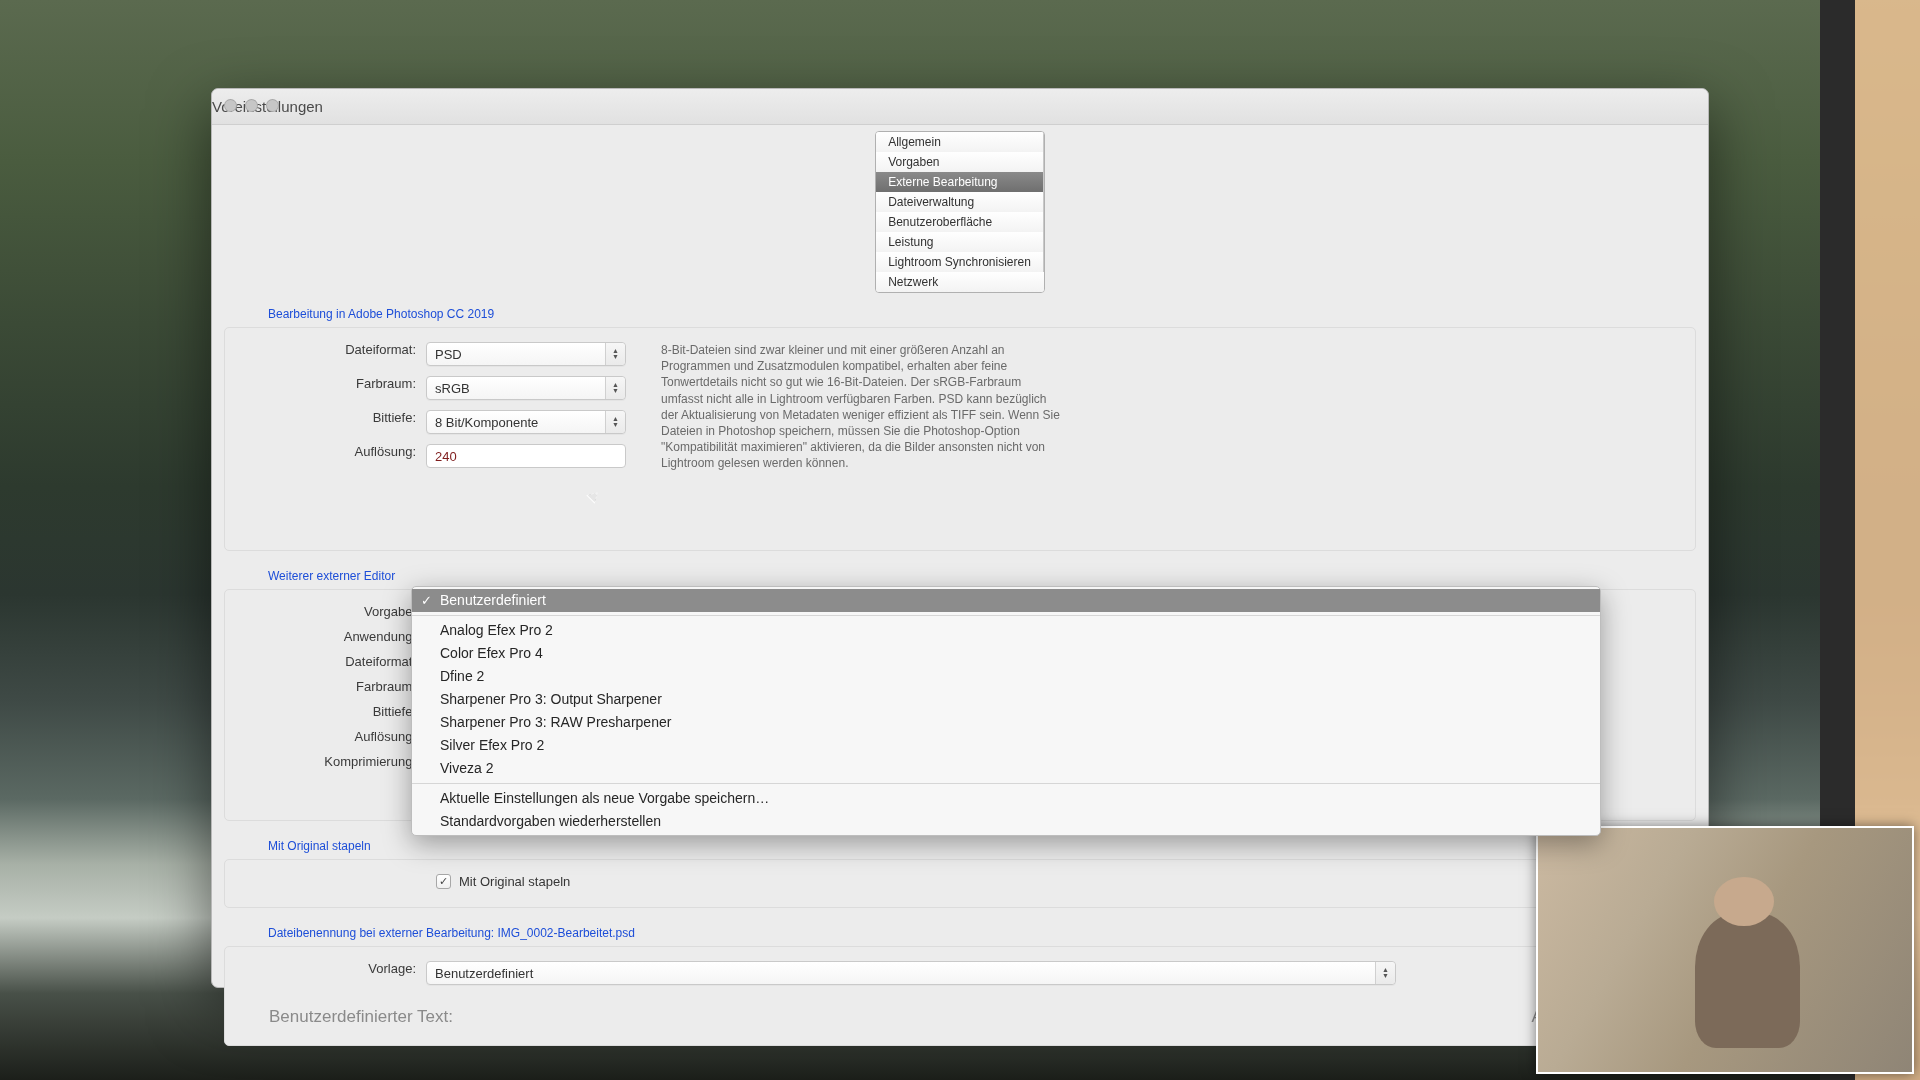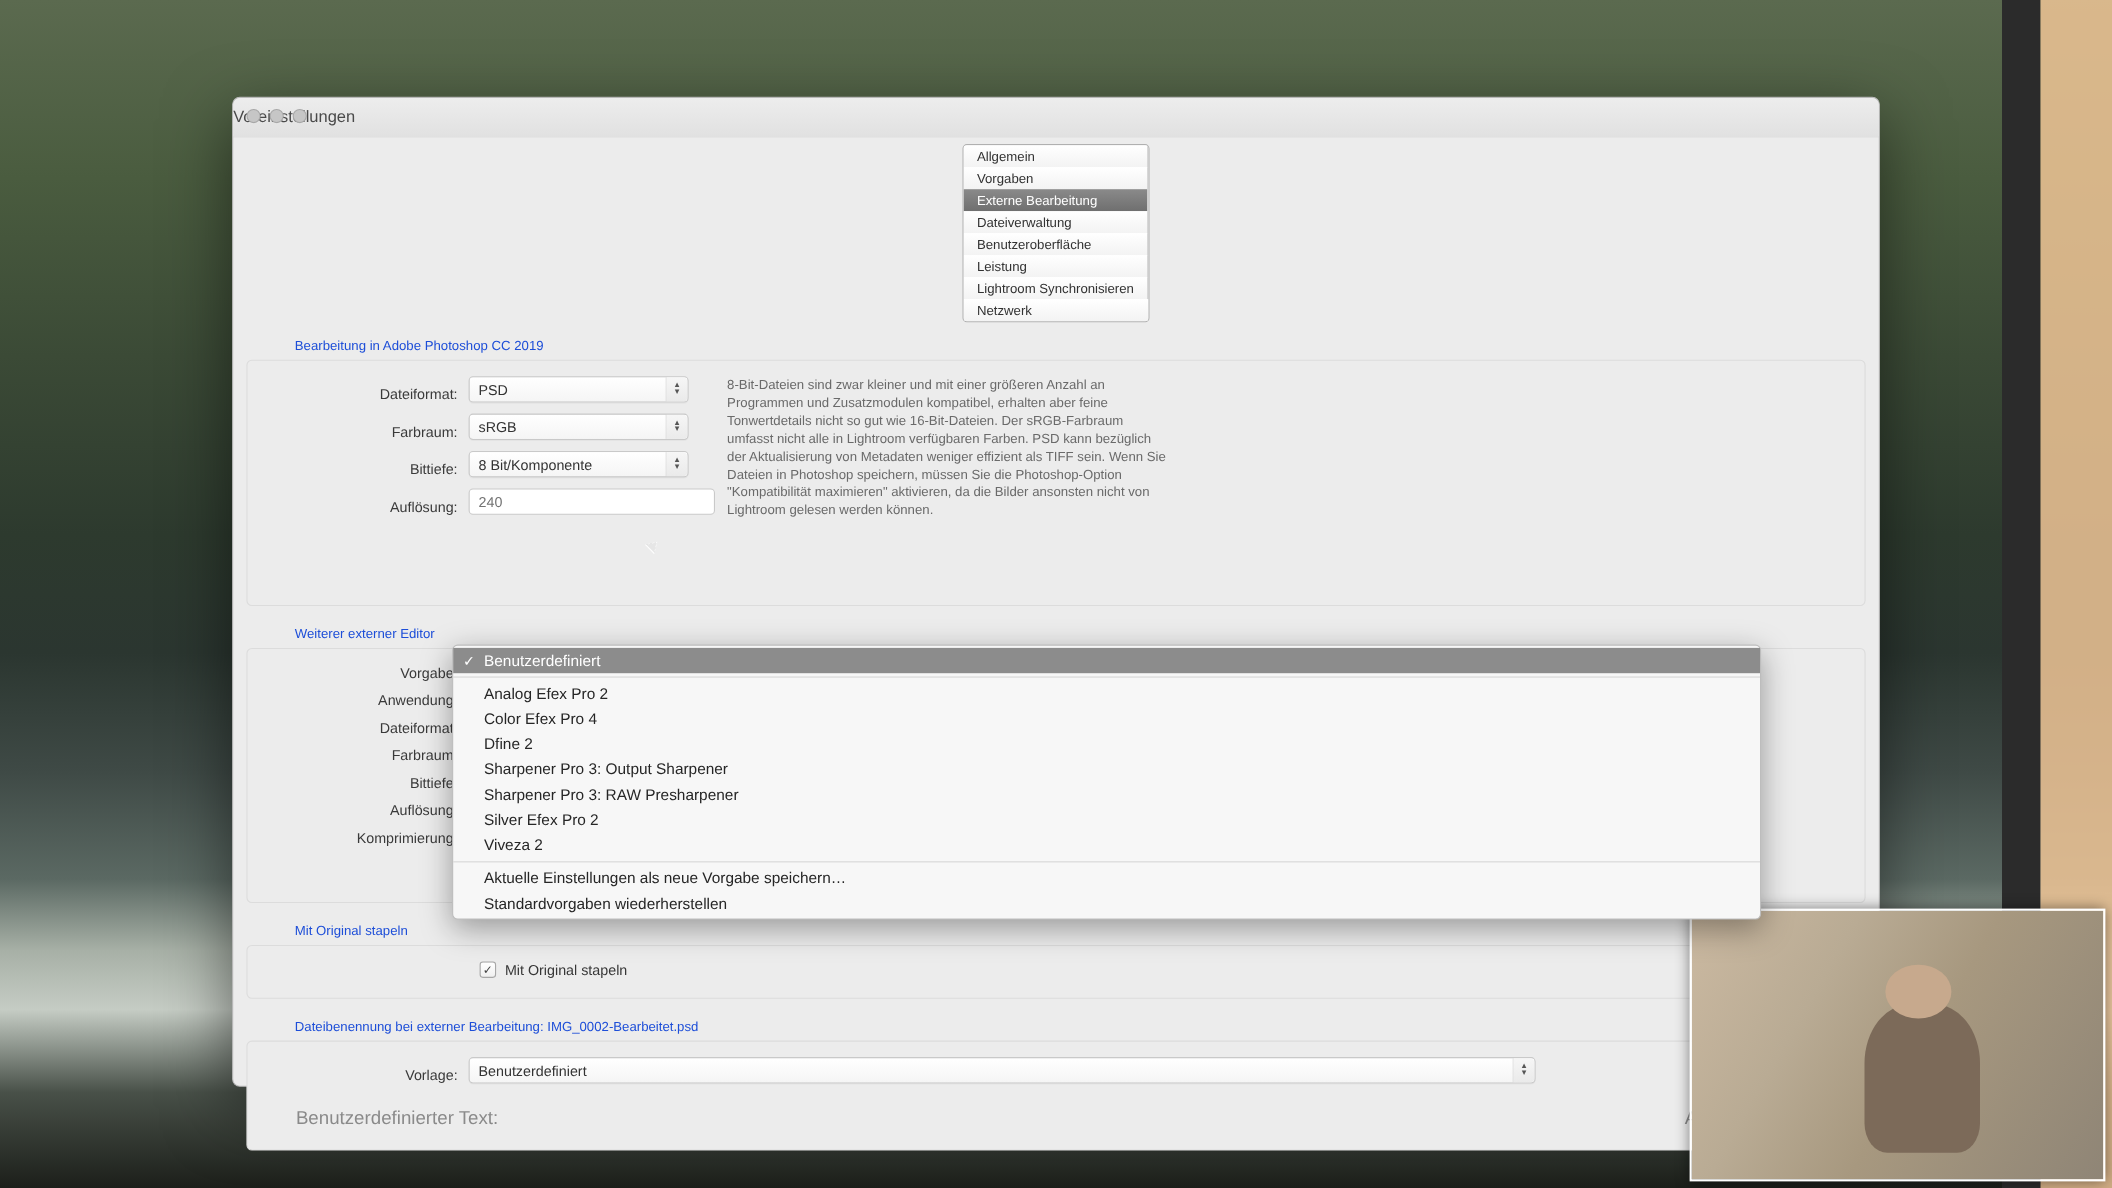--- a/index.html
+++ b/index.html
@@ -76,21 +76,21 @@
   .panel {
     margin: 0 12px 14px 12px;
     background: #ececec;
     border: 1px solid #dcdcdc;
     border-radius: 5px;
     padding: 14px 16px 18px 16px;
     position: relative;
   }
 
   .row {
-    display: flex; align-items: flex-end; margin-bottom: 10px;
+    display: flex; align-items: flex-start; margin-bottom: 10px;
   }
   .row-label {
     width: 185px; text-align: right; padding-right: 10px;
     font-size: 13px; color: #3a3a3a;
   }
   .select {
     position: relative;
     height: 24px; border: 1px solid #c9c9c9; border-radius: 4px;
     background: linear-gradient(#ffffff,#f5f5f5);
     display: flex; align-items: center;
@@ -102,23 +102,23 @@
   .select.wfull { flex: 1; }
   .select .arrows {
     position: absolute; right: 0; top: 0; bottom: 0; width: 20px;
     background: linear-gradient(#f6f6f6,#eaeaea);
     border-left: 1px solid #d0d0d0;
     border-radius: 0 4px 4px 0;
     display: flex; flex-direction: column; justify-content: center; align-items: center;
     font-size: 7px; color: #555; line-height: 6px;
   }
   .textinput {
-    height: 24px; width: 224px;
+    height: 24px; width: 200px;
     border: 1px solid #c9c9c9; border-radius: 4px;
-    background: #fff; padding: 0 8px; font-size: 13px; color: #737373;
+    background: #fff; padding: 0 8px; font-size: 13px; color: #7f1d1d;
   }
   .helptext {
     position: absolute; left: 436px; top: 14px; width: 400px;
     font-size: 12px; color: #6a6a6a; line-height: 1.35;
   }
 
   .checkbox-row { display: flex; align-items: center; gap: 8px; margin-left: 195px; }
   .checkbox {
     width: 15px; height: 15px; border: 1px solid #a7a7a7; border-radius: 3px;
     background: linear-gradient(#fff,#f0f0f0);

